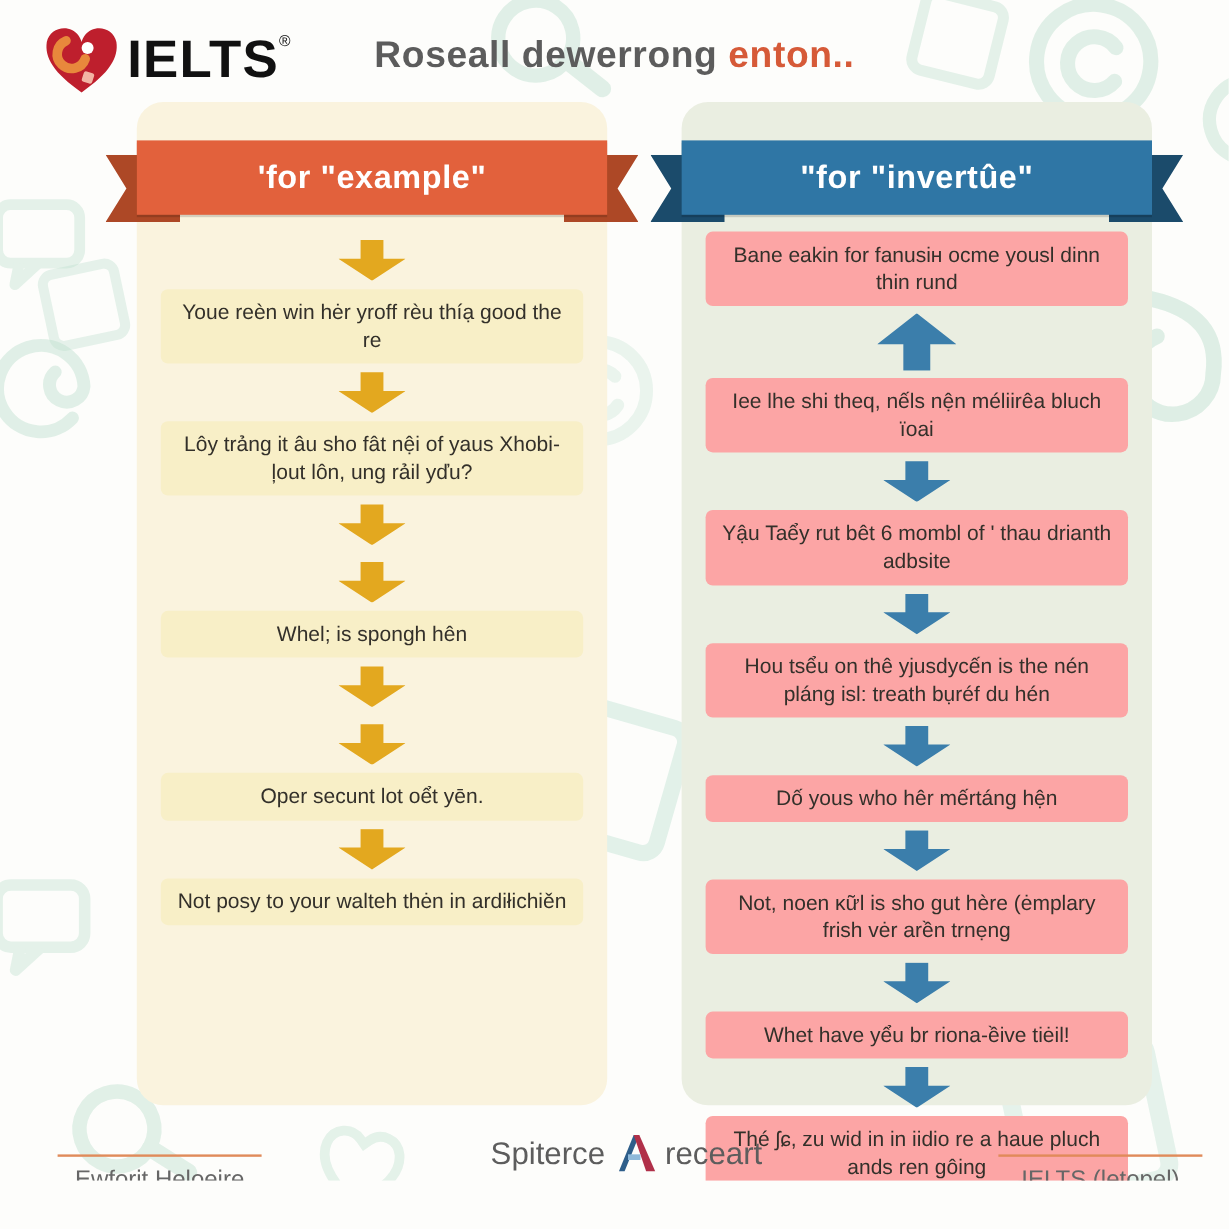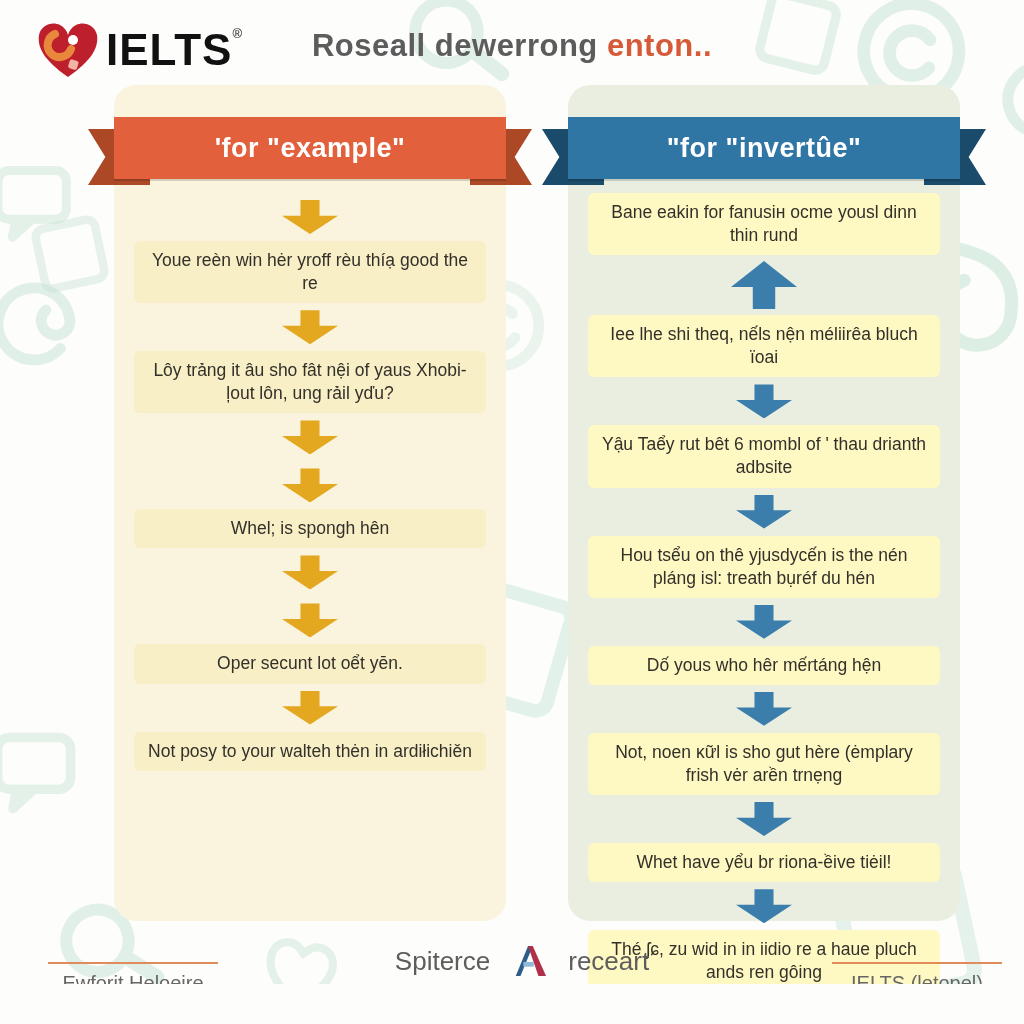--- a/index.html
+++ b/index.html
@@ -36,37 +36,37 @@
   .ribbon .bar span{color:#fff;font-size:27px;font-weight:800;letter-spacing:.5px;}
   .col-left  .tail{background:#ad4826;}
   .col-left  .bar{background:#e2613c;}
   .col-right .tail{background:#1b4b6b;}
   .col-right .bar{background:#2f76a5;}
 
   
   .step{border-radius:6px;text-align:center;padding:8px 12px;flex:0 0 auto;
         font-size:17.5px;line-height:1.32;color:#33302a;font-weight:500;}
   .col-left  .step{background:#f8efc7;}
-  .col-right .step{background:#fef9c3;}
+  .col-right .step{background:#fca5a5;}
 
   
   .arrow{width:56px;height:34px;margin:7px auto;flex:0 0 auto;
          clip-path:polygon(33% 0,67% 0,67% 46%,100% 46%,50% 100%,0 46%,33% 46%);}
   .arrow.yellow{background:#e3a81f;}
   .arrow.blue{background:#3b7eab;}
   .arrow.up{transform:rotate(180deg);}
   .arrow.big{width:66px;height:48px;margin:6px auto;}
 
   
   .footer-item{position:absolute;text-align:center;color:#666;font-size:20px;z-index:2;}
   .footer-rule{height:2px;background:#e08b5a;margin-bottom:8px;}
   .footer-left{left:48px;top:962px;width:170px;}
   .footer-right{left:832px;top:962px;width:170px;}
   .footer-center{left:362px;top:944px;width:320px;}
-  .fc-main{display:flex;align-items:center;justify-content:center;gap:20px;
+  .fc-main{display:flex;align-items:center;justify-content:center;gap:6px;
            color:#5d5d5d;font-size:26px;}
   .fc-main svg{width:38px;height:34px;}
   .fc-sub{margin-top:2px;font-size:22px;font-weight:800;letter-spacing:1px;}
   .fc-sub .m{color:#5e718a;}
   .fc-sub .rest{color:#b23350;}
 </style>
 </head>
 <body>
 
 <div id="canvas">

